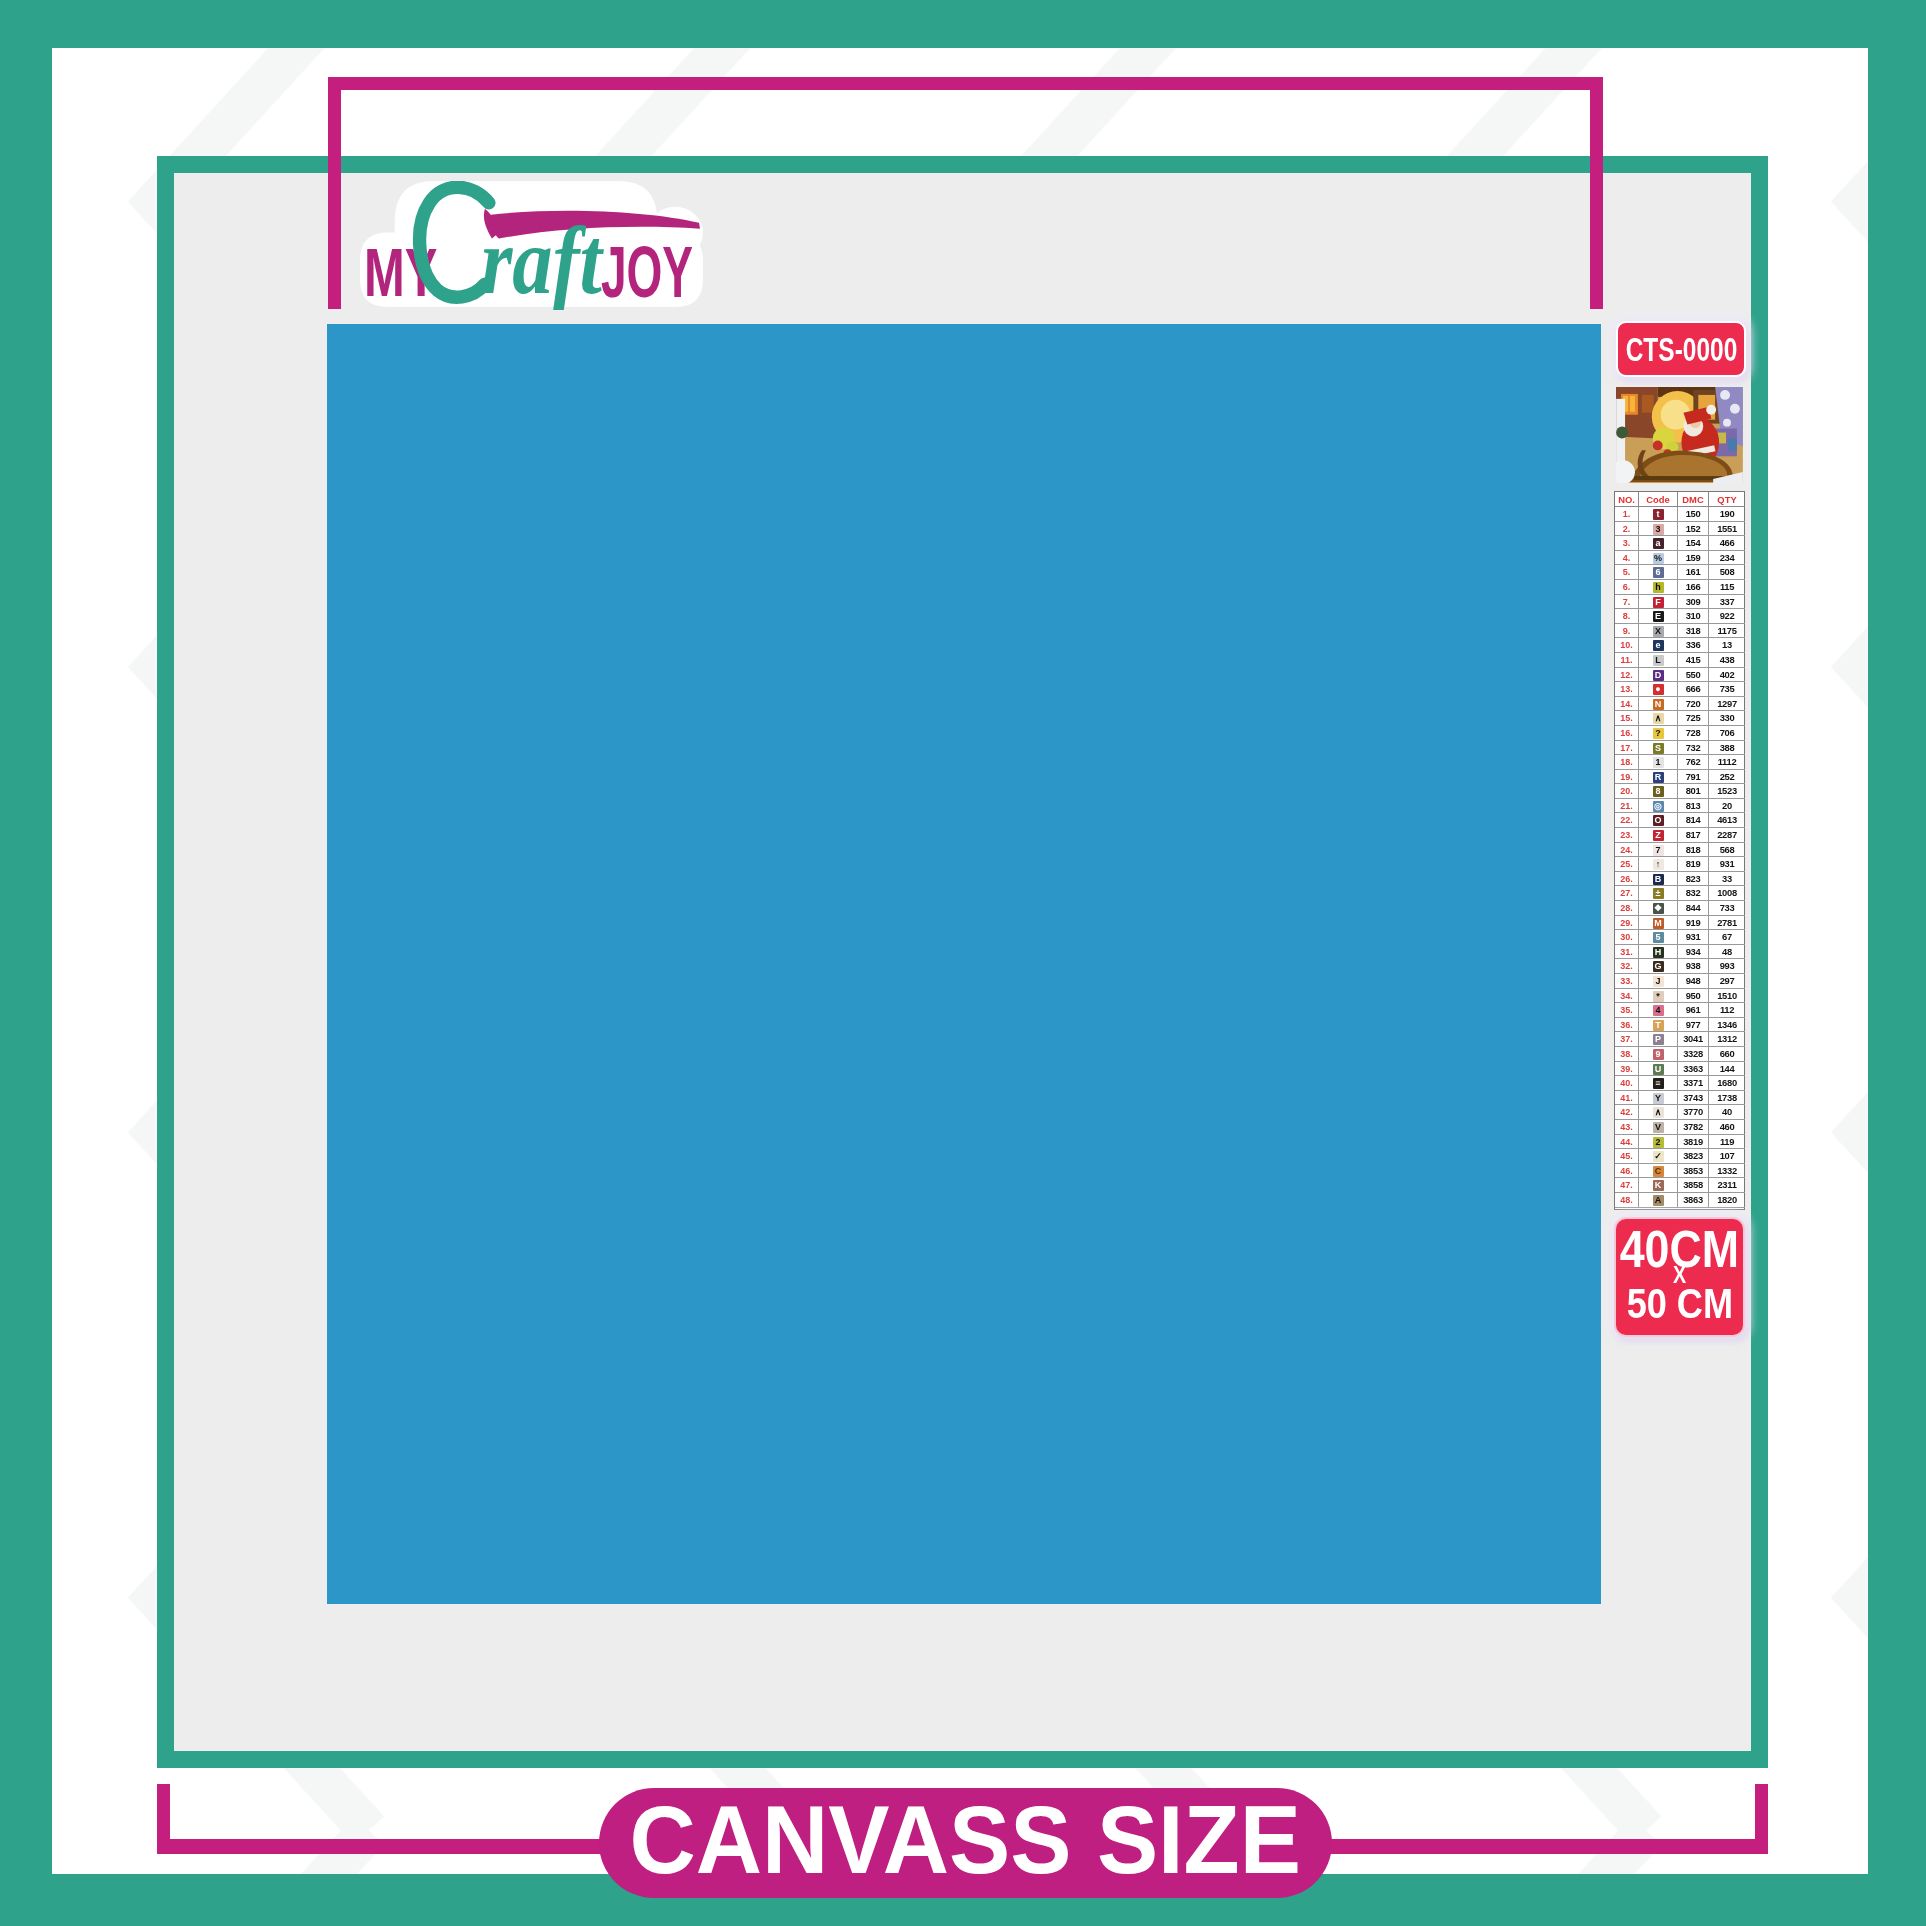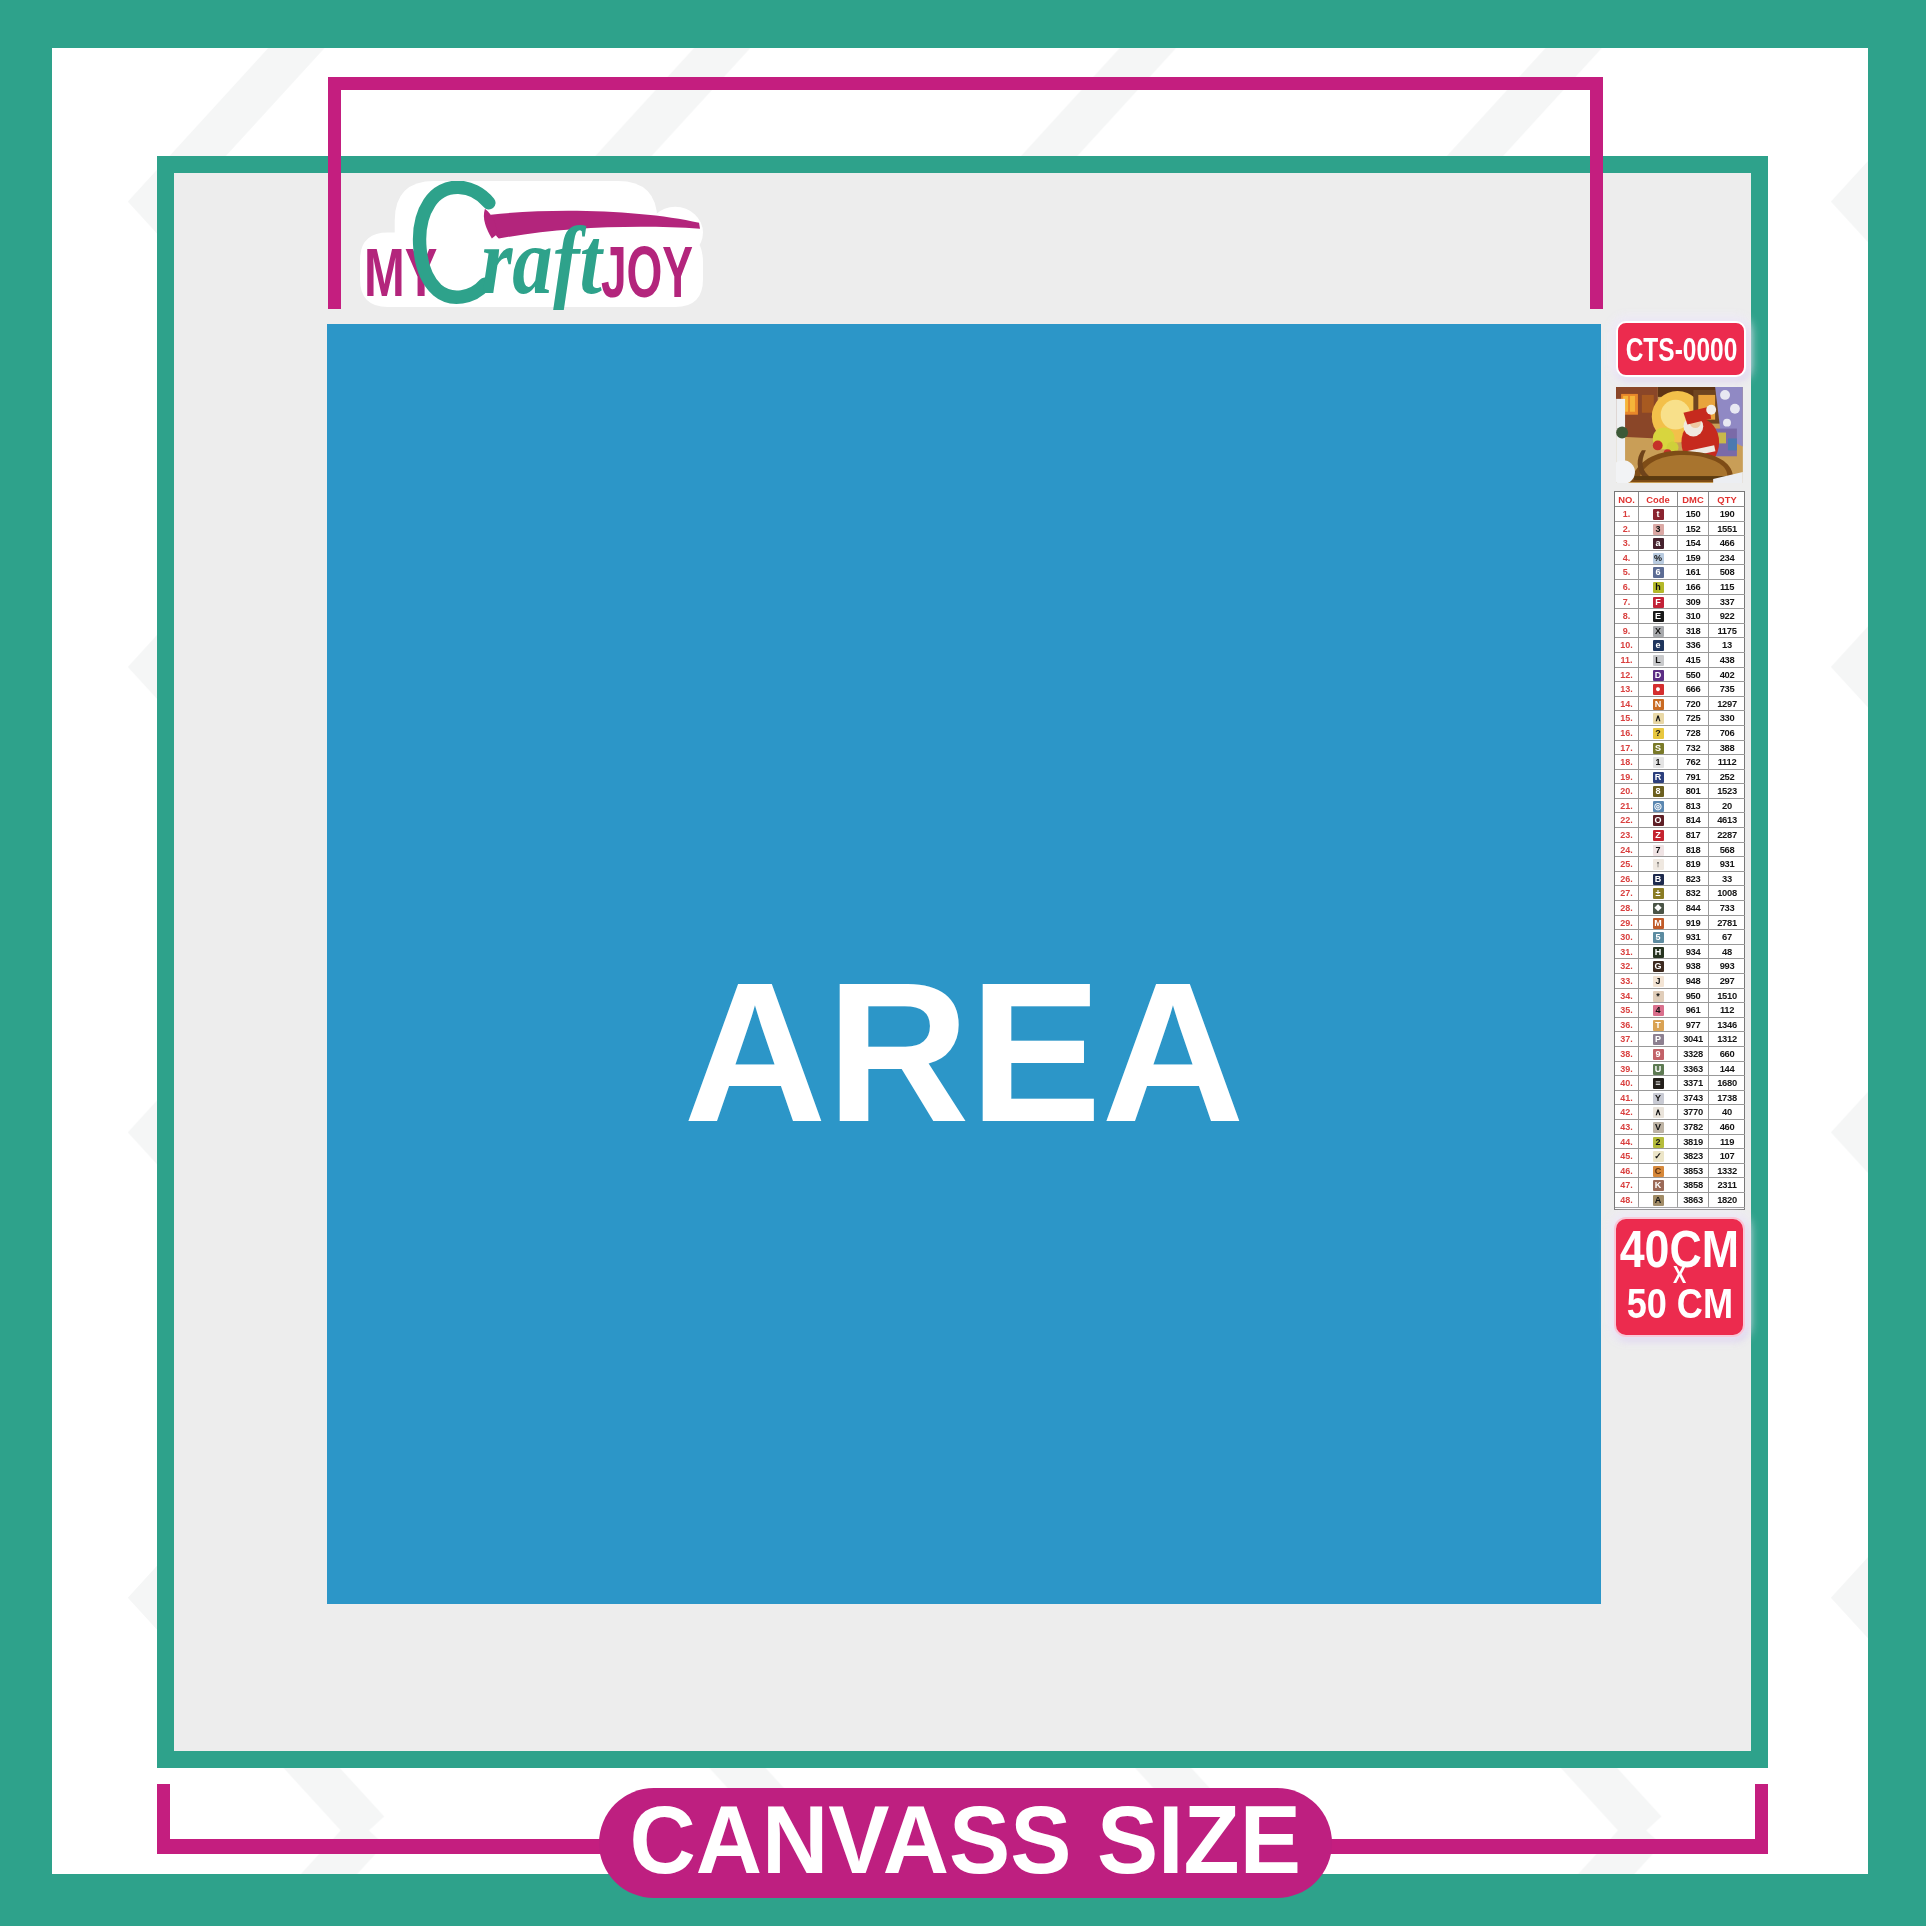--- a/index.html
+++ b/index.html
@@ -48,22 +48,20 @@
 
   <div class="abs" style="left:157px;top:1839px;width:1611px;height:15px;background:#C41E7F;"></div>
 
   <div class="abs" style="left:157px;top:1784px;width:13px;height:70px;background:#C41E7F;"></div>
 
   <div class="abs" style="left:1755px;top:1784px;width:13px;height:70px;background:#C41E7F;"></div>
 
   <div class="abs" style="left:327px;top:324px;width:1274px;height:1280px;background:#2C96C8;"></div>
 
 
-  <div class="abs" style="left:327px;top:954px;width:1274px;text-align:center;color:#fff;font-weight:bold;
-       font-size:198px;line-height:198px;white-space:nowrap;"><span>AREA</span></div>
 
 
   <div class="pill" style="left:599px;top:1788px;width:733px;height:110px;font-size:96px;">
     <span style="display:inline-block;transform:scaleX(0.956) translateY(-3px);">CANVASS SIZE</span>
     </div>
 
   <svg class="abs" style="left:360px;top:181px;" width="343" height="129" viewBox="0 0 346 130">
 
     <g fill="#ffffff">
       <path d="M28,52 L318,52 Q346,52 346,82 L346,99 Q346,127 318,127 L28,127 Q0,127 0,99 L0,80 Q0,52 28,52 Z"></path>

